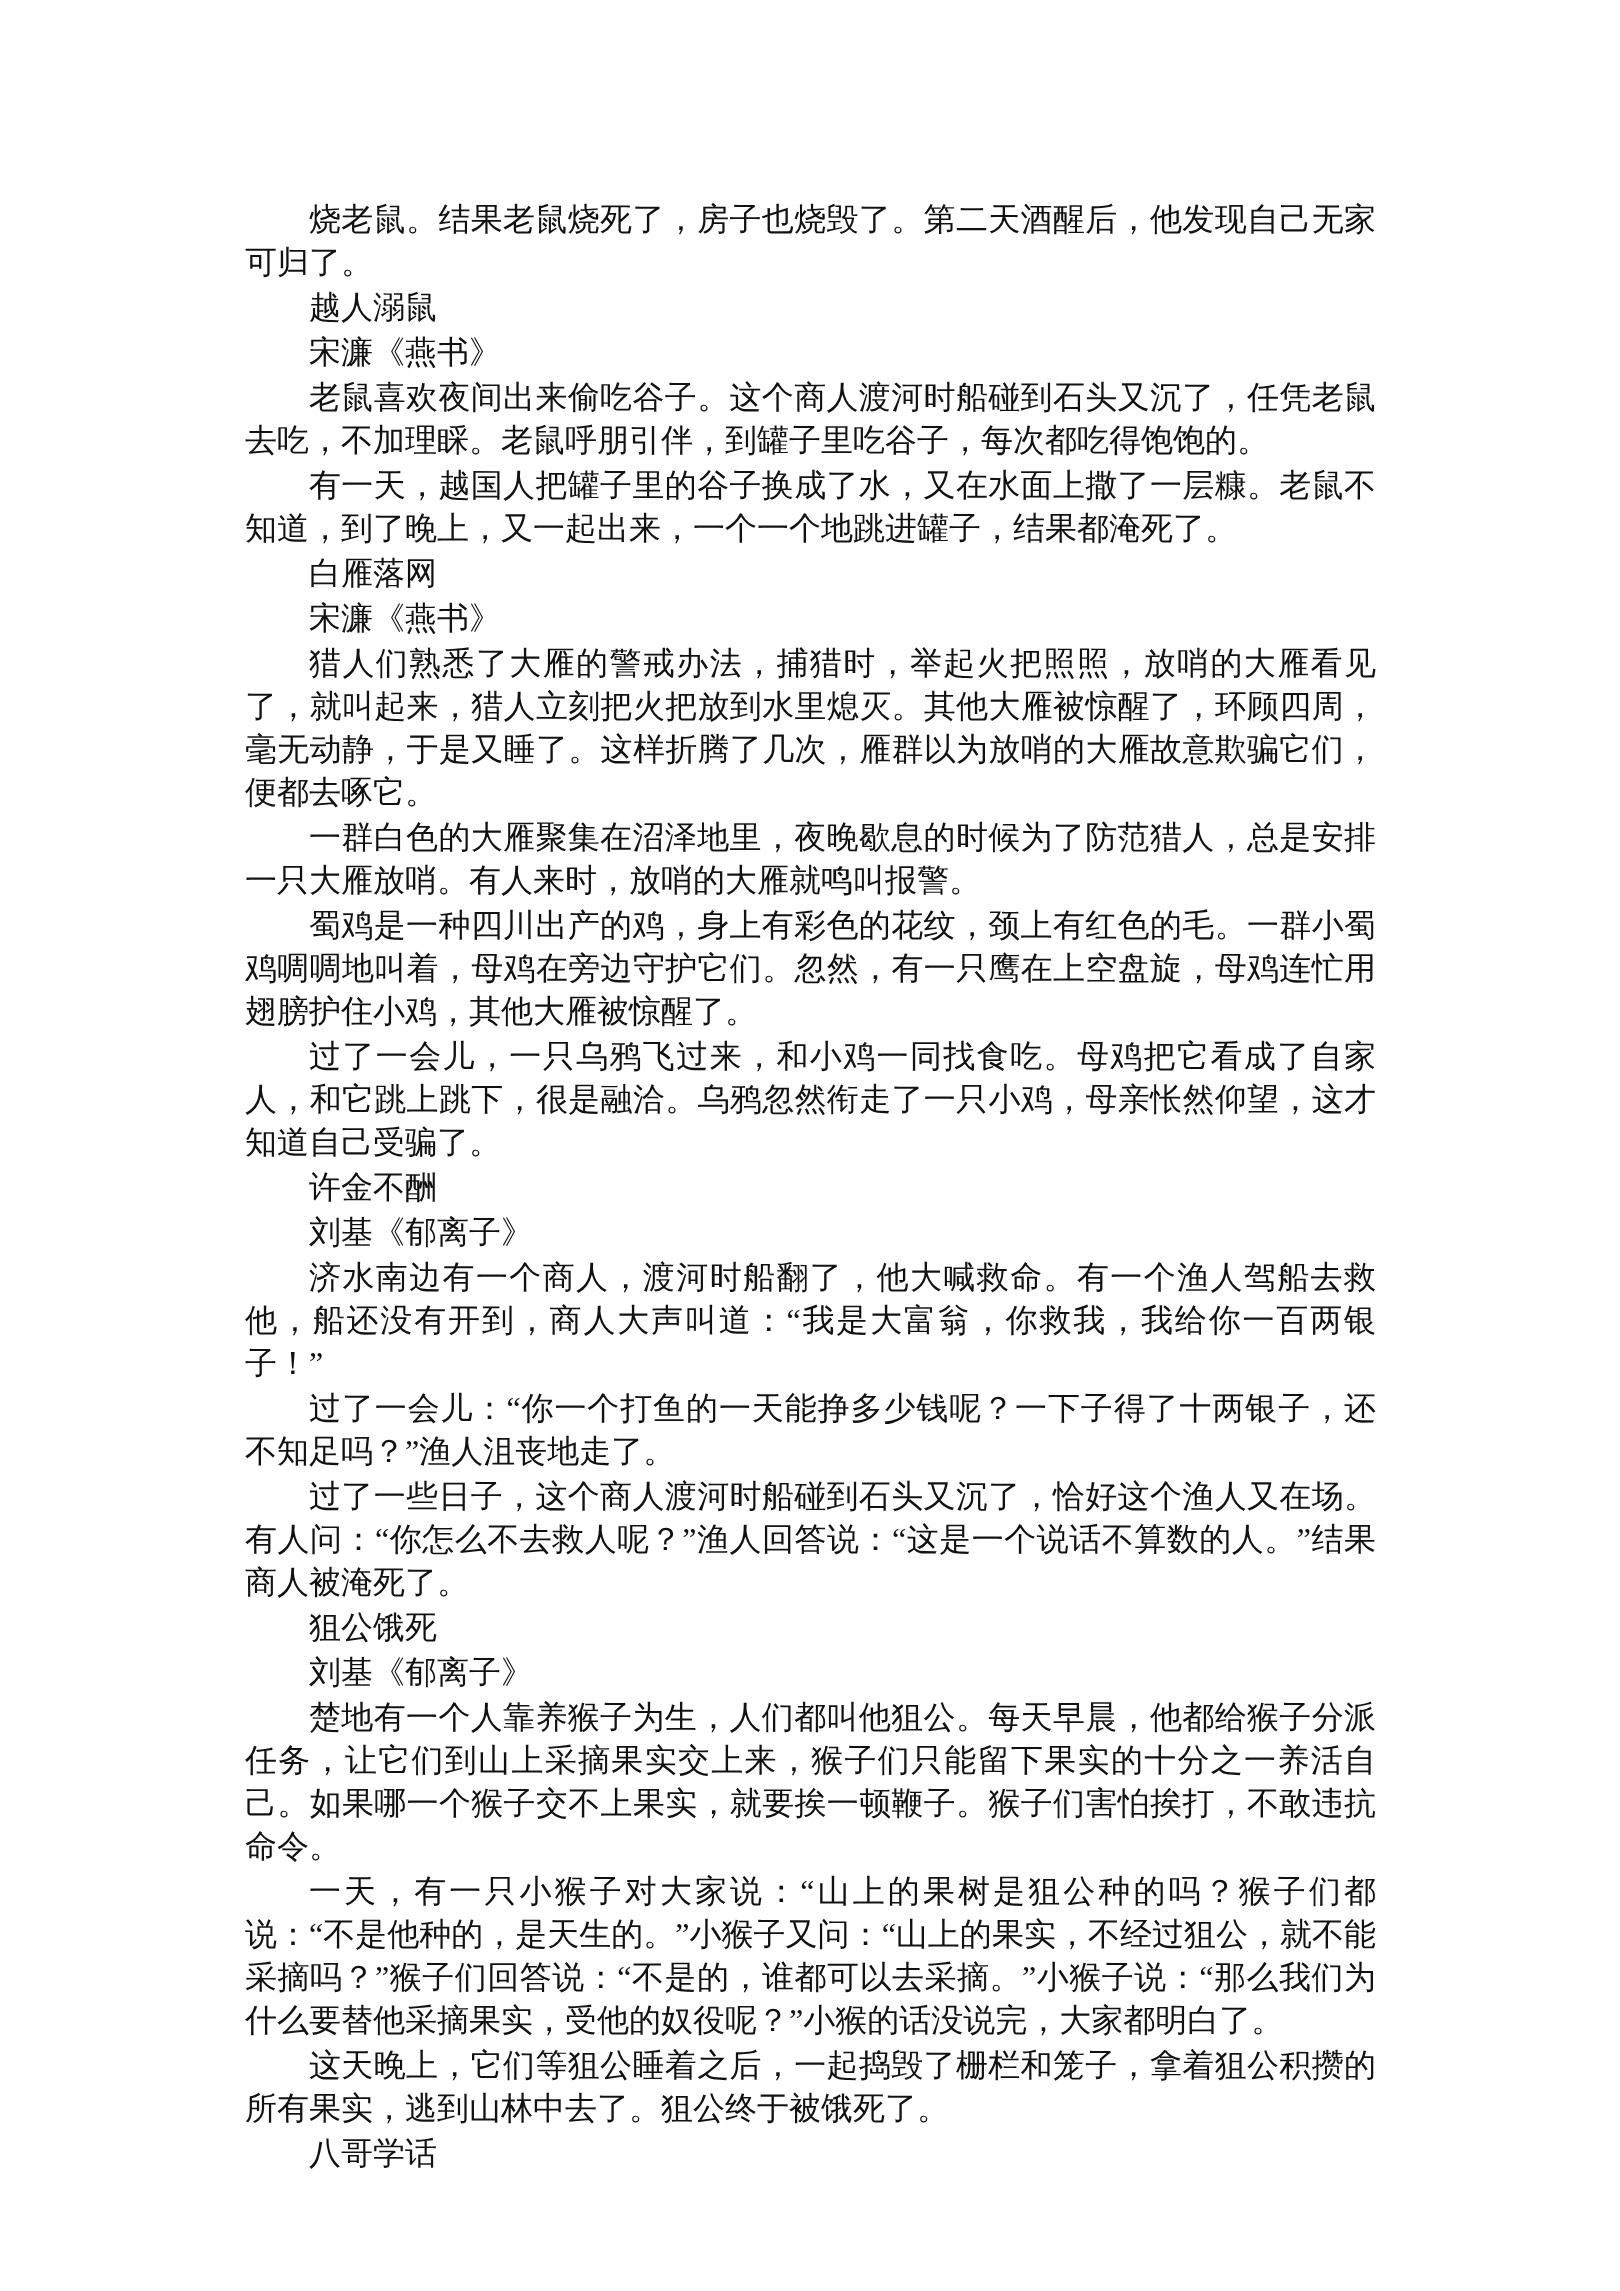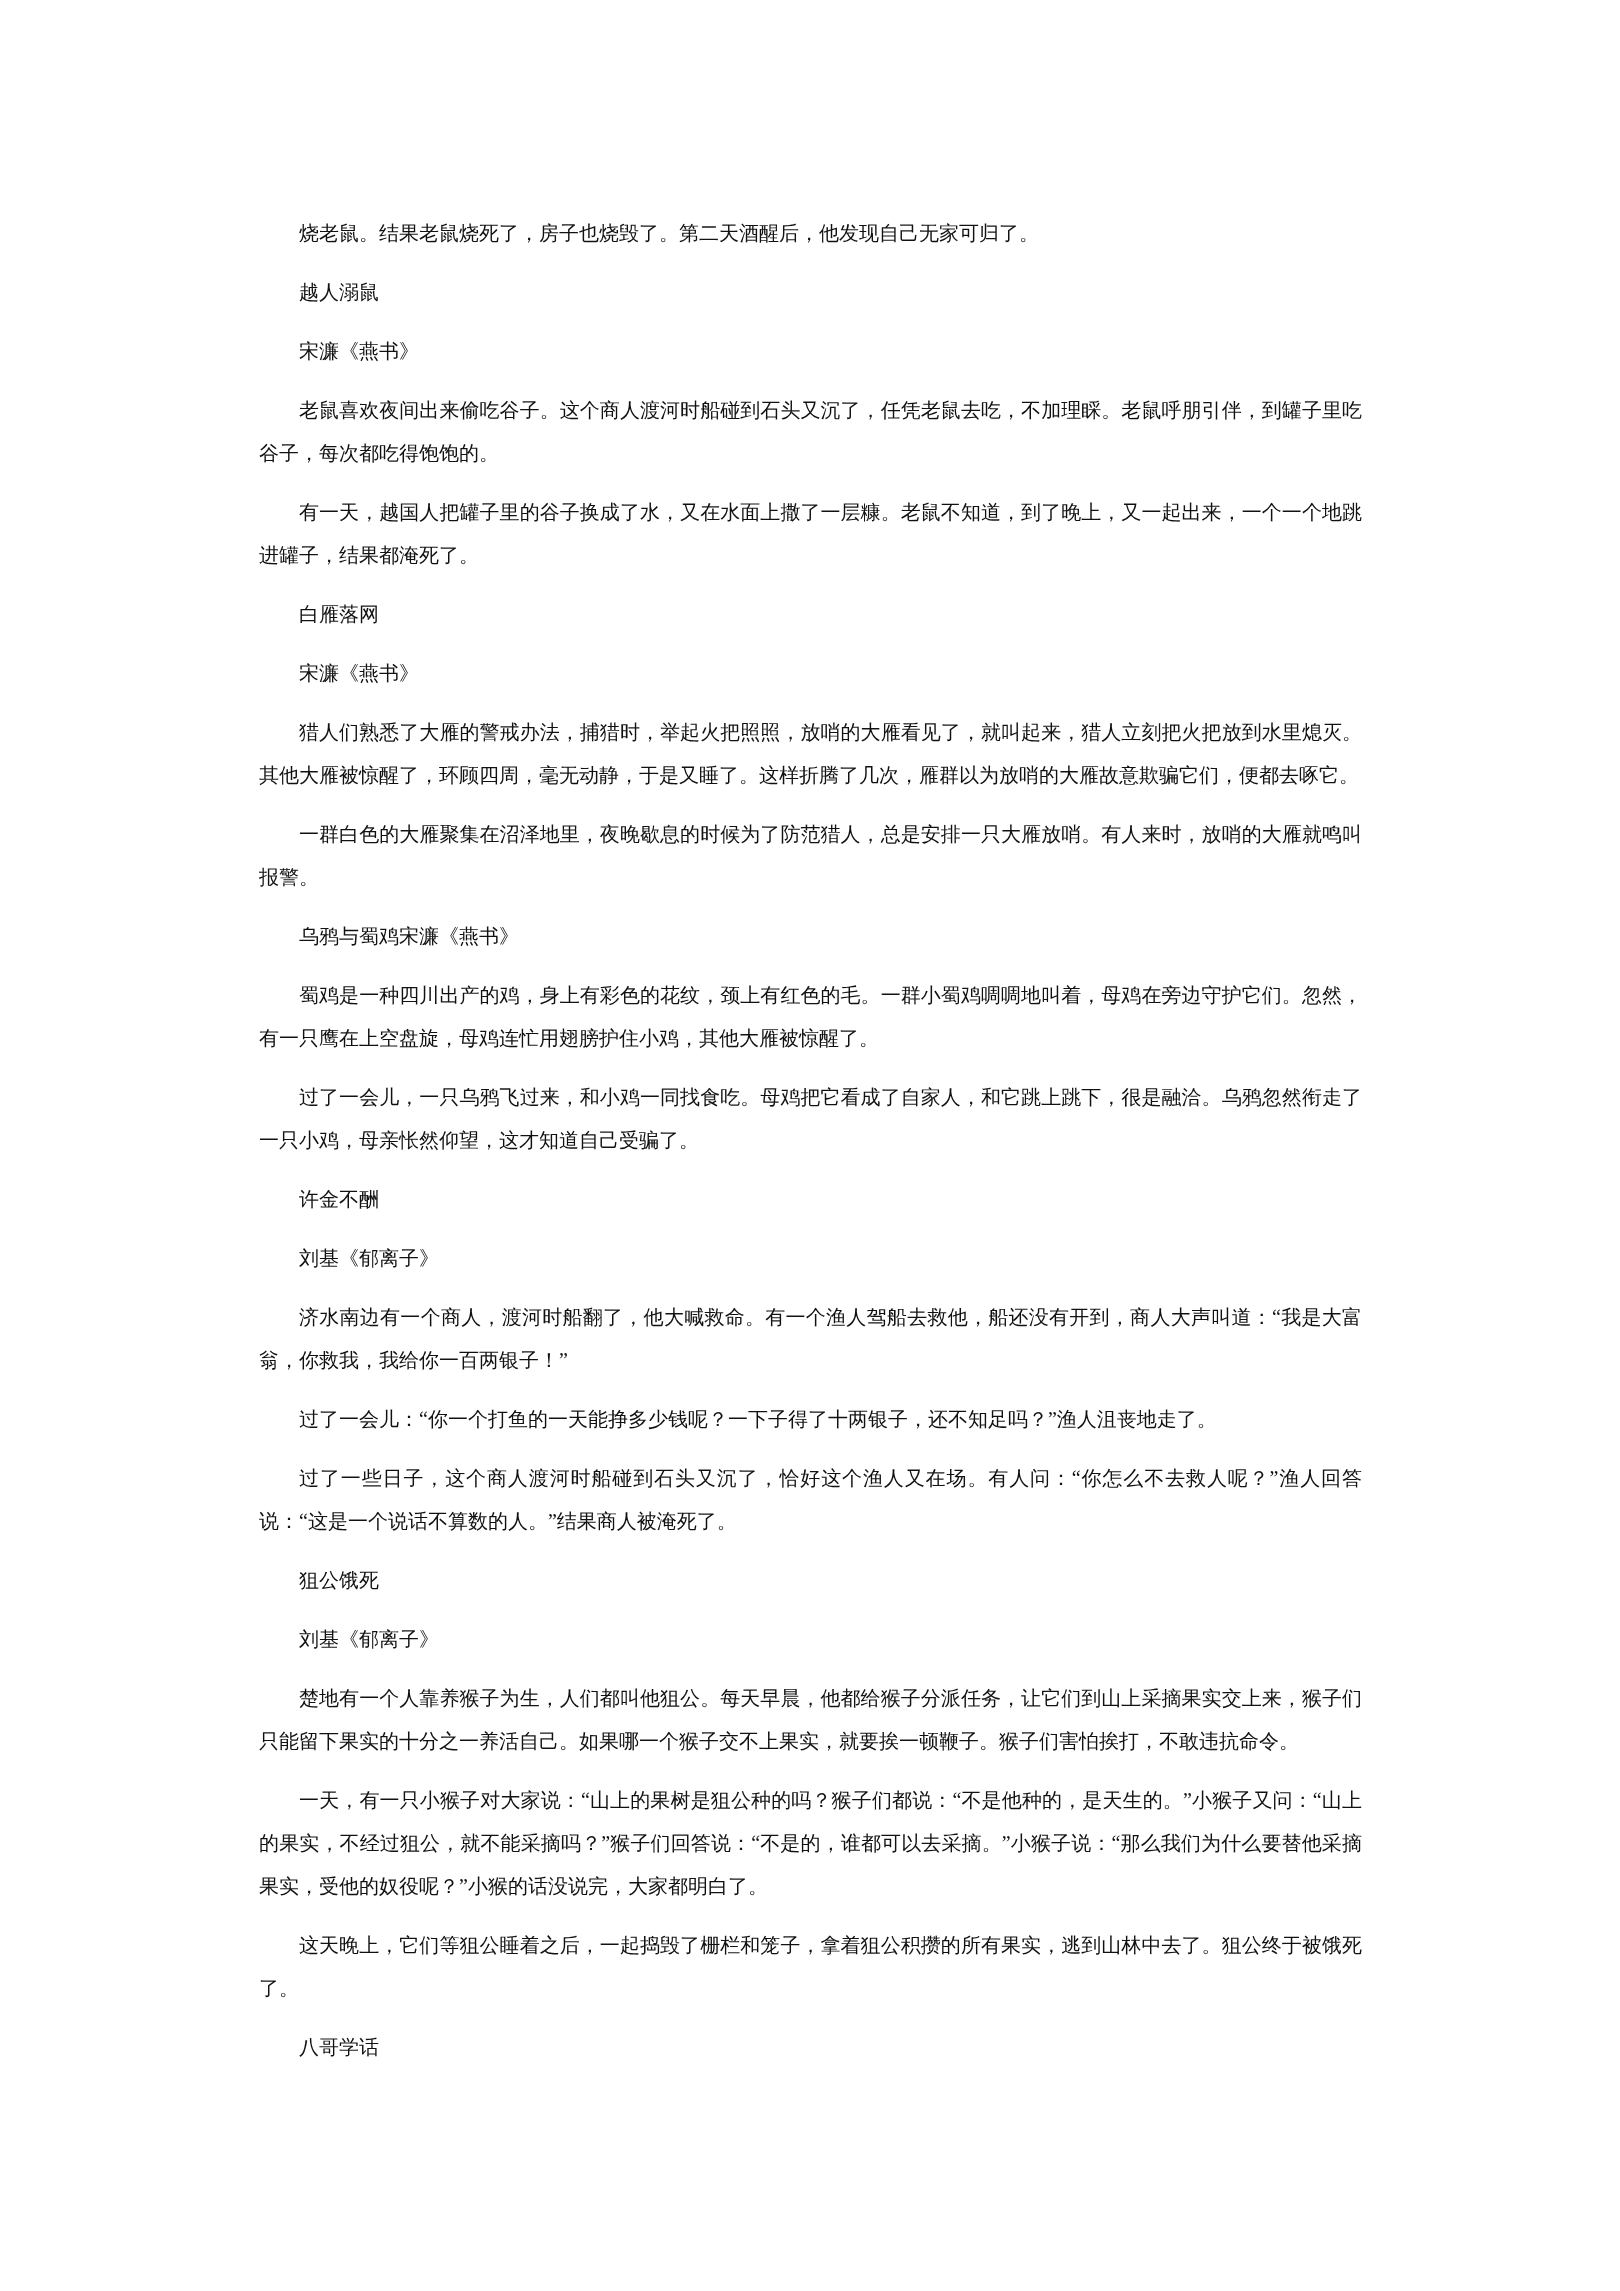--- a/index.html
+++ b/index.html
@@ -16,23 +16,23 @@
     font-family: "Liberation Serif", "DejaVu Serif", serif;
   }
   .content {
     position: absolute;
     left: 243px;
     top: 196px;
     width: 1135px;
     color: #111111;
   }
   .content p {
-    margin: 16px;
+    margin: 2px;
     padding: 0;
-    font-size: 20px;
+    font-size: 32px;
     line-height: 43px;
     text-align: justify;
     text-justify: inter-character;
     text-indent: 2em;
     letter-spacing: 0;
     word-break: normal;
   }
 </style>
 </head>
 <body>
@@ -41,21 +41,20 @@
   <div class="content" style="color: rgb(17, 17, 17);">
       <p>烧老鼠。结果老鼠烧死了，房子也烧毁了。第二天酒醒后，他发现自己无家可归了。</p>
       <p>越人溺鼠</p>
       <p>宋濂《燕书》</p>
       <p>老鼠喜欢夜间出来偷吃谷子。这个商人渡河时船碰到石头又沉了，任凭老鼠去吃，不加理睬。老鼠呼朋引伴，到罐子里吃谷子，每次都吃得饱饱的。</p>
       <p>有一天，越国人把罐子里的谷子换成了水，又在水面上撒了一层糠。老鼠不知道，到了晚上，又一起出来，一个一个地跳进罐子，结果都淹死了。</p>
       <p>白雁落网</p>
       <p>宋濂《燕书》</p>
       <p>猎人们熟悉了大雁的警戒办法，捕猎时，举起火把照照，放哨的大雁看见了，就叫起来，猎人立刻把火把放到水里熄灭。其他大雁被惊醒了，环顾四周，毫无动静，于是又睡了。这样折腾了几次，雁群以为放哨的大雁故意欺骗它们，便都去啄它。</p>
       <p>一群白色的大雁聚集在沼泽地里，夜晚歇息的时候为了防范猎人，总是安排一只大雁放哨。有人来时，放哨的大雁就鸣叫报警。</p>
-      <p>乌鸦与蜀鸡宋濂《燕书》</p>
       <p>蜀鸡是一种四川出产的鸡，身上有彩色的花纹，颈上有红色的毛。一群小蜀鸡啁啁地叫着，母鸡在旁边守护它们。忽然，有一只鹰在上空盘旋，母鸡连忙用翅膀护住小鸡，其他大雁被惊醒了。</p>
       <p>过了一会儿，一只乌鸦飞过来，和小鸡一同找食吃。母鸡把它看成了自家人，和它跳上跳下，很是融洽。乌鸦忽然衔走了一只小鸡，母亲怅然仰望，这才知道自己受骗了。</p>
       <p>许金不酬</p>
       <p>刘基《郁离子》</p>
       <p>济水南边有一个商人，渡河时船翻了，他大喊救命。有一个渔人驾船去救他，船还没有开到，商人大声叫道：“我是大富翁，你救我，我给你一百两银子！”</p>
       <p>过了一会儿：“你一个打鱼的一天能挣多少钱呢？一下子得了十两银子，还不知足吗？”渔人沮丧地走了。</p>
       <p>过了一些日子，这个商人渡河时船碰到石头又沉了，恰好这个渔人又在场。有人问：“你怎么不去救人呢？”渔人回答说：“这是一个说话不算数的人。”结果商人被淹死了。</p>
       <p>狙公饿死</p>
       <p>刘基《郁离子》</p>
       <p>楚地有一个人靠养猴子为生，人们都叫他狙公。每天早晨，他都给猴子分派任务，让它们到山上采摘果实交上来，猴子们只能留下果实的十分之一养活自己。如果哪一个猴子交不上果实，就要挨一顿鞭子。猴子们害怕挨打，不敢违抗命令。</p>

